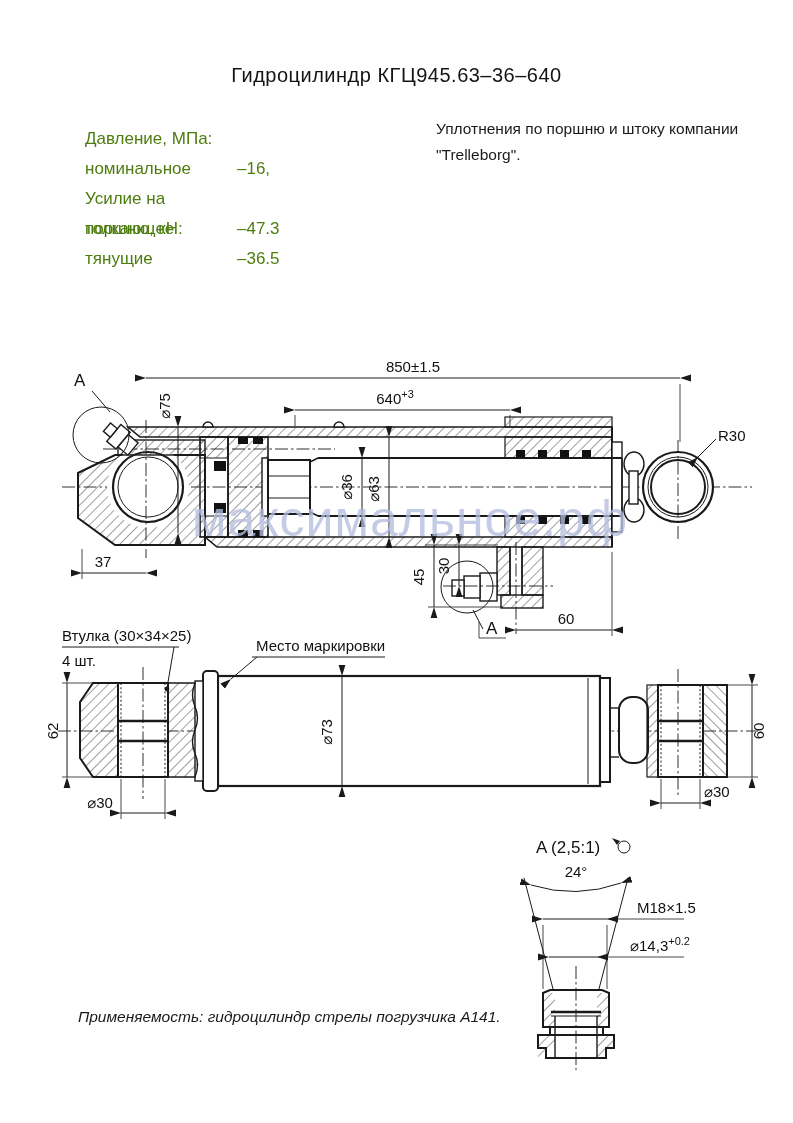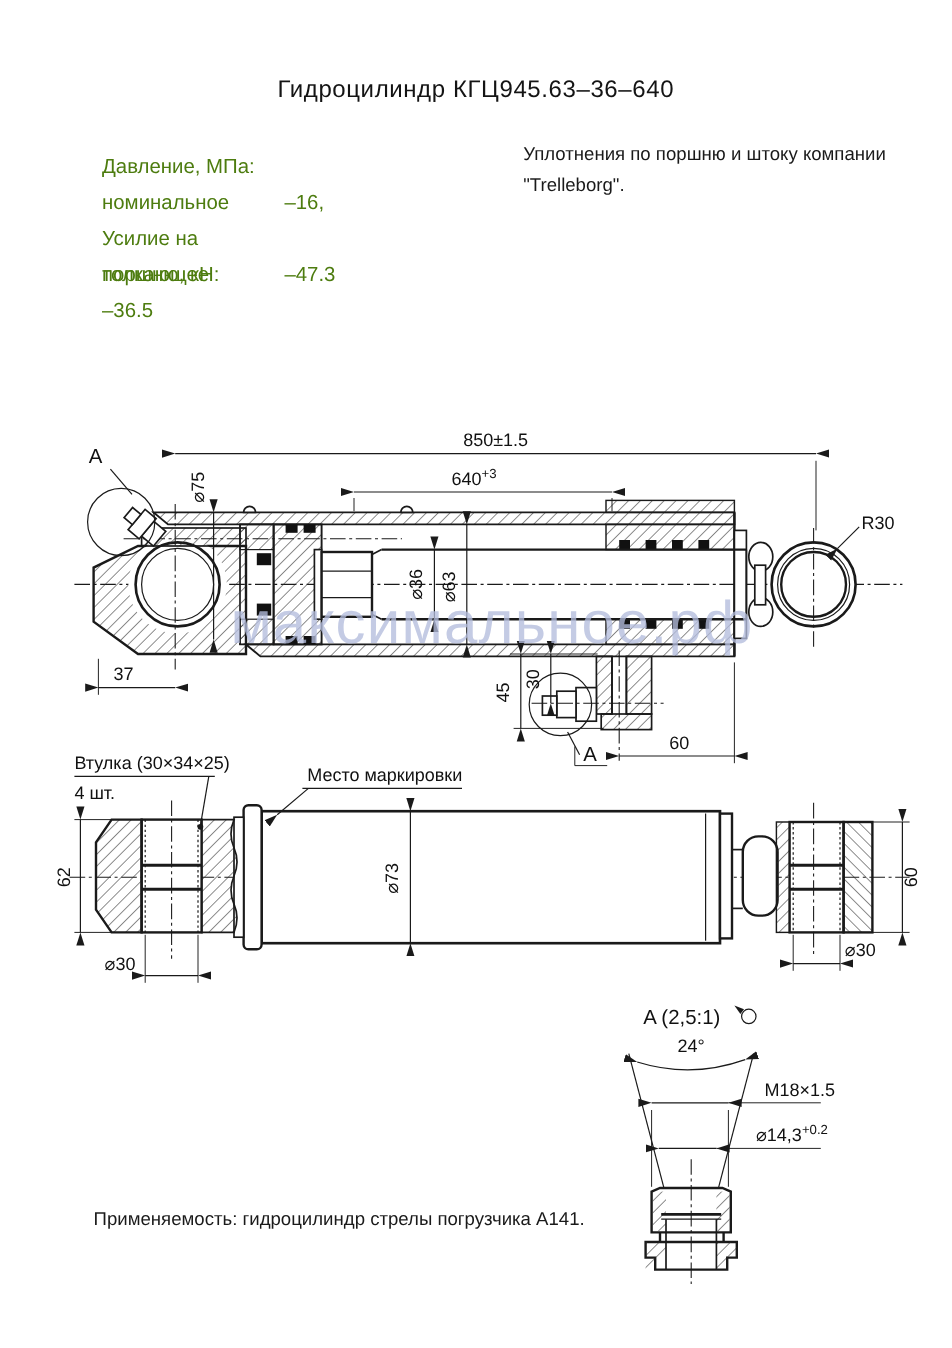--- a/index.html
+++ b/index.html
@@ -5,21 +5,21 @@
   html,body{margin:0;padding:0;background:#fff;}
   .sheet{position:relative;width:793px;height:1123px;background:#fff;overflow:hidden;
          font-family:"Liberation Sans",sans-serif;color:#111;}
   .title{position:absolute;left:0;right:0;top:64px;text-align:center;font-size:20px;
          letter-spacing:.5px;color:#141414;}
   .specs{position:absolute;left:85px;top:124px;font-size:17px;color:#4d7c0f;}
   .srow{display:flex;height:30px;line-height:30px;}
   .slabel{width:152px;}
   .notes{position:absolute;left:413px;top:116px;width:340px;font-size:15.5px;
          line-height:26px;color:#1a1a1a;margin-left:23px;}
-  .footer{position:absolute;left:78px;top:1008px;font-size:15.5px;color:#1a1a1a;}
+  .footer{position:absolute;left:78px;top:1008px;font-size:15.5px;color:#1a1a1a;font-style:italic;}
   .watermark{position:absolute;left:192px;top:490px;font-size:50px;letter-spacing:1px;
          color:rgba(180,189,221,0.78);white-space:nowrap;pointer-events:none;}
   svg{position:absolute;left:0;top:0;}
   svg text{fill:#111;font-family:"Liberation Sans",sans-serif;}
   .t15{font-size:15px;}
   .t17{font-size:17px;}
   .ol{fill:none;stroke:#1a1a1a;stroke-width:2;}
   .ol1{fill:none;stroke:#1a1a1a;stroke-width:1.4;}
   .olw{fill:#fff;stroke:#1a1a1a;stroke-width:1.4;}
   .olw2{fill:#fff;stroke:#1a1a1a;stroke-width:2;}
@@ -48,20 +48,21 @@
       </div>
     <div class="srow">
         <span class="slabel">Усилие на поршню, кН:</span>
         <span></span>
       </div>
     <div class="srow">
         <span class="slabel">толкающее</span>
         <span>–47.3</span>
       </div>
     <div class="srow">
+        <span class="slabel">тянущие</span>
         <span>–36.5</span>
       </div>
   </div>
 
   <div class="notes">
     <div>Уплотнения по поршню и штоку компании</div>
     <div>"Trelleborg".</div>
   </div>
 
   <svg width="793" height="1123" viewBox="0 0 793 1123">

